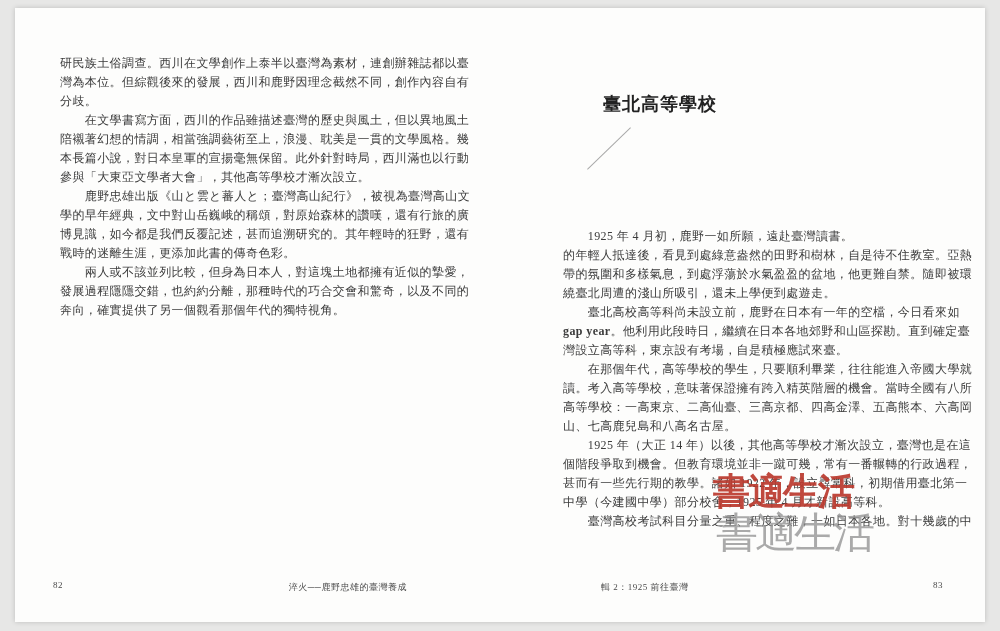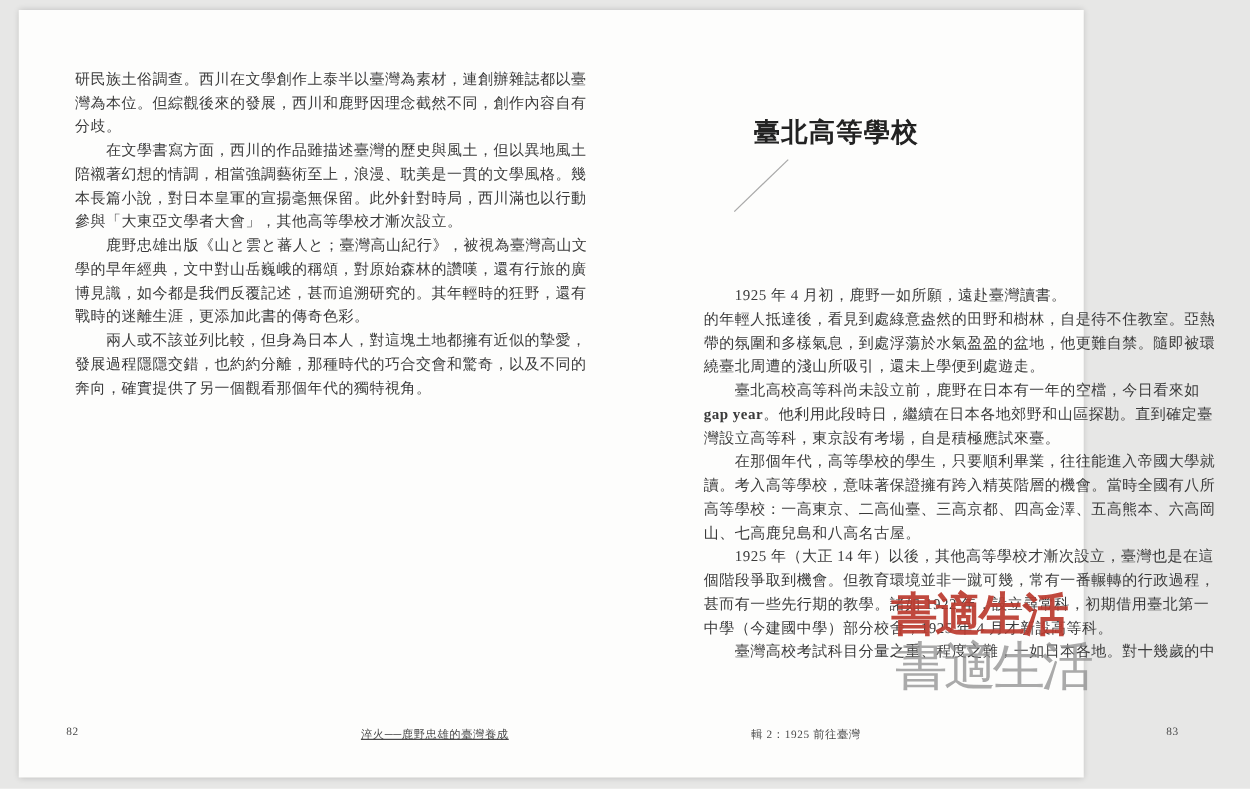--- a/index.html
+++ b/index.html
@@ -5,54 +5,54 @@
   html, body { margin:0; padding:0; }
   body {
     width:1000px; height:631px;
     background:#e7e7e6;
     font-family:"Liberation Serif","DejaVu Serif",serif;
     position:relative;
     overflow:hidden;
   }
   .spread {
     position:absolute; left:15px; top:8px;
-    width:852px; height:614px;
+    width:970px; height:614px;
     background:#fdfdfc;
     box-shadow:0 0 5px rgba(0,0,0,0.18);
   }
   .page { position:absolute; top:0; height:614px; }
   .page-left  { left:0;  width:485px; }
   .page-right { left:485px; width:485px; }
 
   .body-text { position:absolute; color:#3b3b3b; }
   .left-body  { left:45px;  top:46px;  width:398px; }
   .right-body { left:63px;  top:201px; width:392px;margin-top:18px; }
   .line {
     font-size:12px; line-height:19px; height:19px;
     white-space:nowrap; letter-spacing:0.4px;
     color:#3b3b3b;
   }
   .line b, .line .bold { font-weight:bold; }
 
   .chapter-title {
     position:absolute; left:103px; top:84px;
-    font-size:21px; font-weight:600; letter-spacing:1px;
+    font-size:18px; font-weight:600; letter-spacing:1px;
     color:#222;
   }
   .title-slash {
     position:absolute; left:79px; top:140px;
     width:60px; height:0;
     border-top:1px solid #a9a9a9;
     transform:rotate(-44deg);
     transform-origin:center;
   }
 
   .footer-item { position:absolute; font-size:9px; color:#4a4a4a; letter-spacing:0.5px; }
   .pageno-left   { left:38px;  top:572px;text-align:center; }
-  .running-left  { left:45px;  top:573px; width:347px; text-align:right;text-decoration:underline; }
+  .running-left  { left:45px;  top:573px; width:347px; text-align:right; }
   .running-right { left:70px;  top:573px;padding-left:31px; }
   .pageno-right  { left:433px; top:572px; }
 
   .watermark {
     position:absolute; white-space:nowrap;
     font-family:"Liberation Serif","DejaVu Serif",serif;
   }
   .wm-primary {
     left:213px; top:459px;
     font-size:37px; font-weight:600; letter-spacing:-2px;

